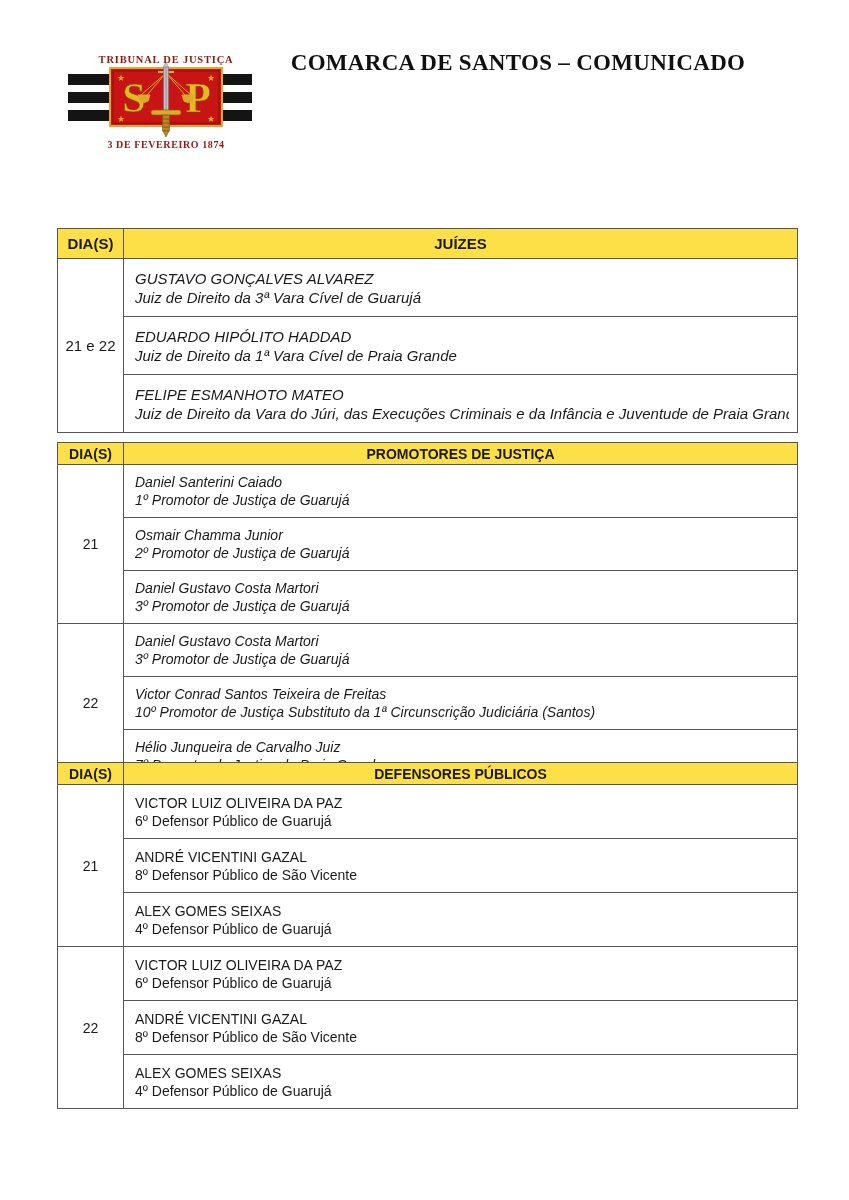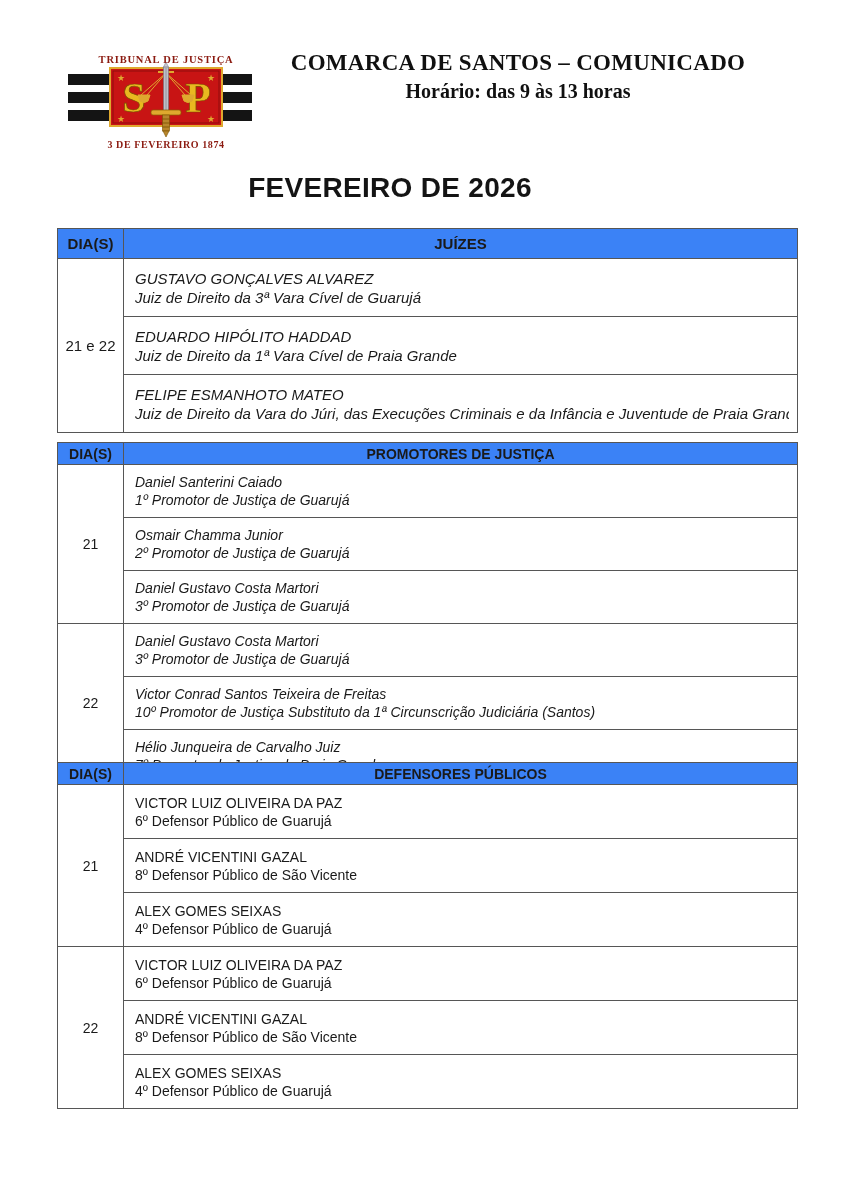--- a/index.html
+++ b/index.html
@@ -21,21 +21,21 @@
     font-size:28px; font-weight:bold; color:#141414; letter-spacing:0.3px;
   }
   
   table.sched {
     position:absolute; left:57px; width:740px;
     border-collapse:collapse; table-layout:fixed;
   }
   .t1 { top:228px; } .t2 { top:442px; } .t3 { top:762px; }
   table.sched th, table.sched td { border:1px solid #565656; }
   table.sched th {
-    background:#3b82f6; font-weight:bold; text-align:center; vertical-align:middle;
+    background:#fde047; font-weight:bold; text-align:center; vertical-align:middle;
     padding:0;
   }
   .t1 th { height:29px; font-size:15px; }
   .t2 th, .t3 th { height:21px; font-size:14px; }
   td.day { text-align:center; vertical-align:middle; padding:0; }
   .t1 td.day { font-size:15px; }
   .t2 td.day, .t3 td.day { font-size:14px; }
   td.entry { vertical-align:middle; padding:4px 8px 4px 11px; }
   .t1 td.entry { height:49px; }
   .t2 td.entry { height:44px;font-style:italic; }
@@ -95,24 +95,22 @@
     </g>
 
     <g font-family="'Liberation Serif', serif" font-weight="bold" fill="#8b1a10" text-anchor="middle">
       <text x="100" y="17" font-size="10.5" letter-spacing="0.8">TRIBUNAL DE JUSTIÇA</text>
       <text x="100" y="102" font-size="10" letter-spacing="0.6">3 DE FEVEREIRO 1874</text>
     </g>
   </svg>
 
   <div class="header-text">
     <div class="h-line1">COMARCA DE SANTOS – COMUNICADO</div>
-    <div class="h-line3">Horário: das 9 às 13 horas</div>
   </div>
 
-  <div class="month-title">FEVEREIRO DE 2026</div>
 
   <table class="sched t1">
     <colgroup>
         <col style="width:66px">
         <col style="width:674px">
       </colgroup>
     <thead>
       <tr>
         <th>DIA(S)</th>
         <th>JUÍZES</th>

